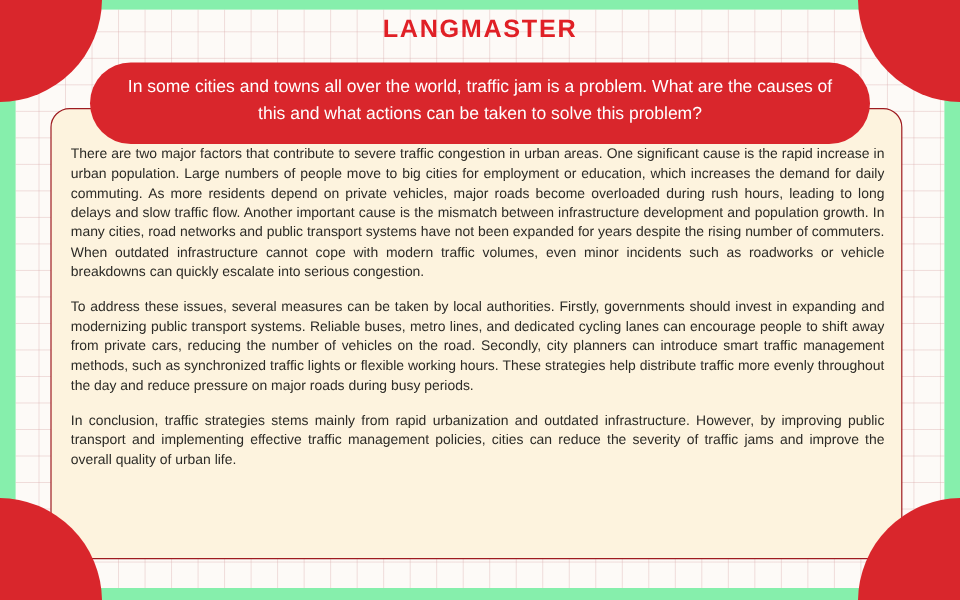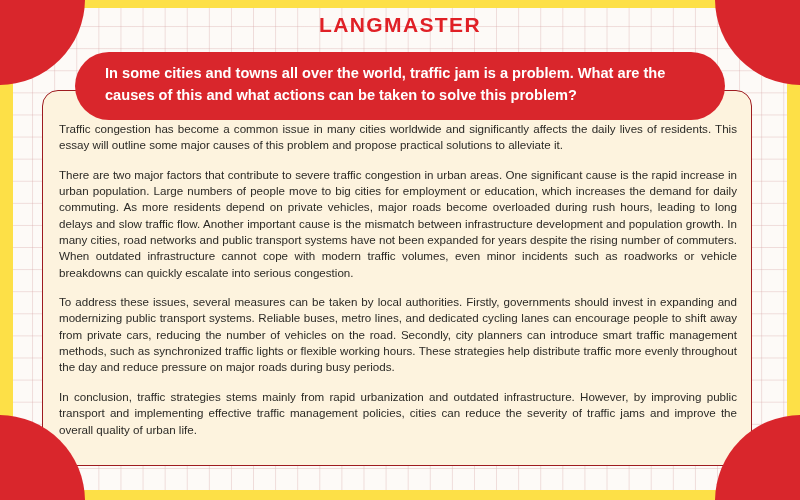--- a/index.html
+++ b/index.html
@@ -12,21 +12,21 @@
     overflow: hidden;
     font-family: "Liberation Sans", sans-serif;
     background: #d9262c;
   }
 
   
   .poster {
     position: relative;
     width: 800px;
     height: 500px;
-    background: #fde047;
+    background: #86efac;
     overflow: hidden;
   }
 
   
   .paper {
     position: absolute;
     left: 13px;
     top: 8px;
     right: 13px;
     bottom: 10px;
@@ -75,23 +75,23 @@
     position: absolute;
     left: 75px;
     top: 52px;
     width: 650px;
     padding: 11px 30px 13px 30px;
     box-sizing: border-box;
     background: #d9262c;
     border-radius: 34px;
     color: #ffffff;
     font-size: 14.6px;
-    font-weight: bold;
+    font-weight: normal;
     line-height: 1.5;
-    text-align: left;
+    text-align: center;
     z-index: 5;
   }
 
   
   .card {
     position: absolute;
     left: 42px;
     top: 90px;
     width: 710px;
     height: 376px;
@@ -134,21 +134,20 @@
   <div class="corner corner-bl"></div>
   <div class="corner corner-br"></div>
 
   <div class="logo">LANGMASTER</div>
 
   <div class="title-banner">In some cities and towns all over the world, traffic jam is a problem. What are the causes of this and what actions can be taken to solve this problem?</div>
 
   <div class="card">
     <div class="card-inner">
       <div class="essay" id="essay-body">
-          <p>Traffic congestion has become a common issue in many cities worldwide and significantly affects the daily lives of residents. This essay will outline some major causes of this problem and propose practical solutions to alleviate it.</p>
           <p>There are two major factors that contribute to severe traffic congestion in urban areas. One significant cause is the rapid increase in urban population. Large numbers of people move to big cities for employment or education, which increases the demand for daily commuting. As more residents depend on private vehicles, major roads become overloaded during rush hours, leading to long delays and slow traffic flow. Another important cause is the mismatch between infrastructure development and population growth. In many cities, road networks and public transport systems have not been expanded for years despite the rising number of commuters. When outdated infrastructure cannot cope with modern traffic volumes, even minor incidents such as roadworks or vehicle breakdowns can quickly escalate into serious congestion.</p>
           <p>To address these issues, several measures can be taken by local authorities. Firstly, governments should invest in expanding and modernizing public transport systems. Reliable buses, metro lines, and dedicated cycling lanes can encourage people to shift away from private cars, reducing the number of vehicles on the road. Secondly, city planners can introduce smart traffic management methods, such as synchronized traffic lights or flexible working hours. These strategies help distribute traffic more evenly throughout the day and reduce pressure on major roads during busy periods.</p>
           <p>In conclusion, traffic strategies stems mainly from rapid urbanization and outdated infrastructure. However, by improving public transport and implementing effective traffic management policies, cities can reduce the severity of traffic jams and improve the overall quality of urban life.</p>
         </div>
     </div>
   </div>
 
 </div>
 
 </body></html>

